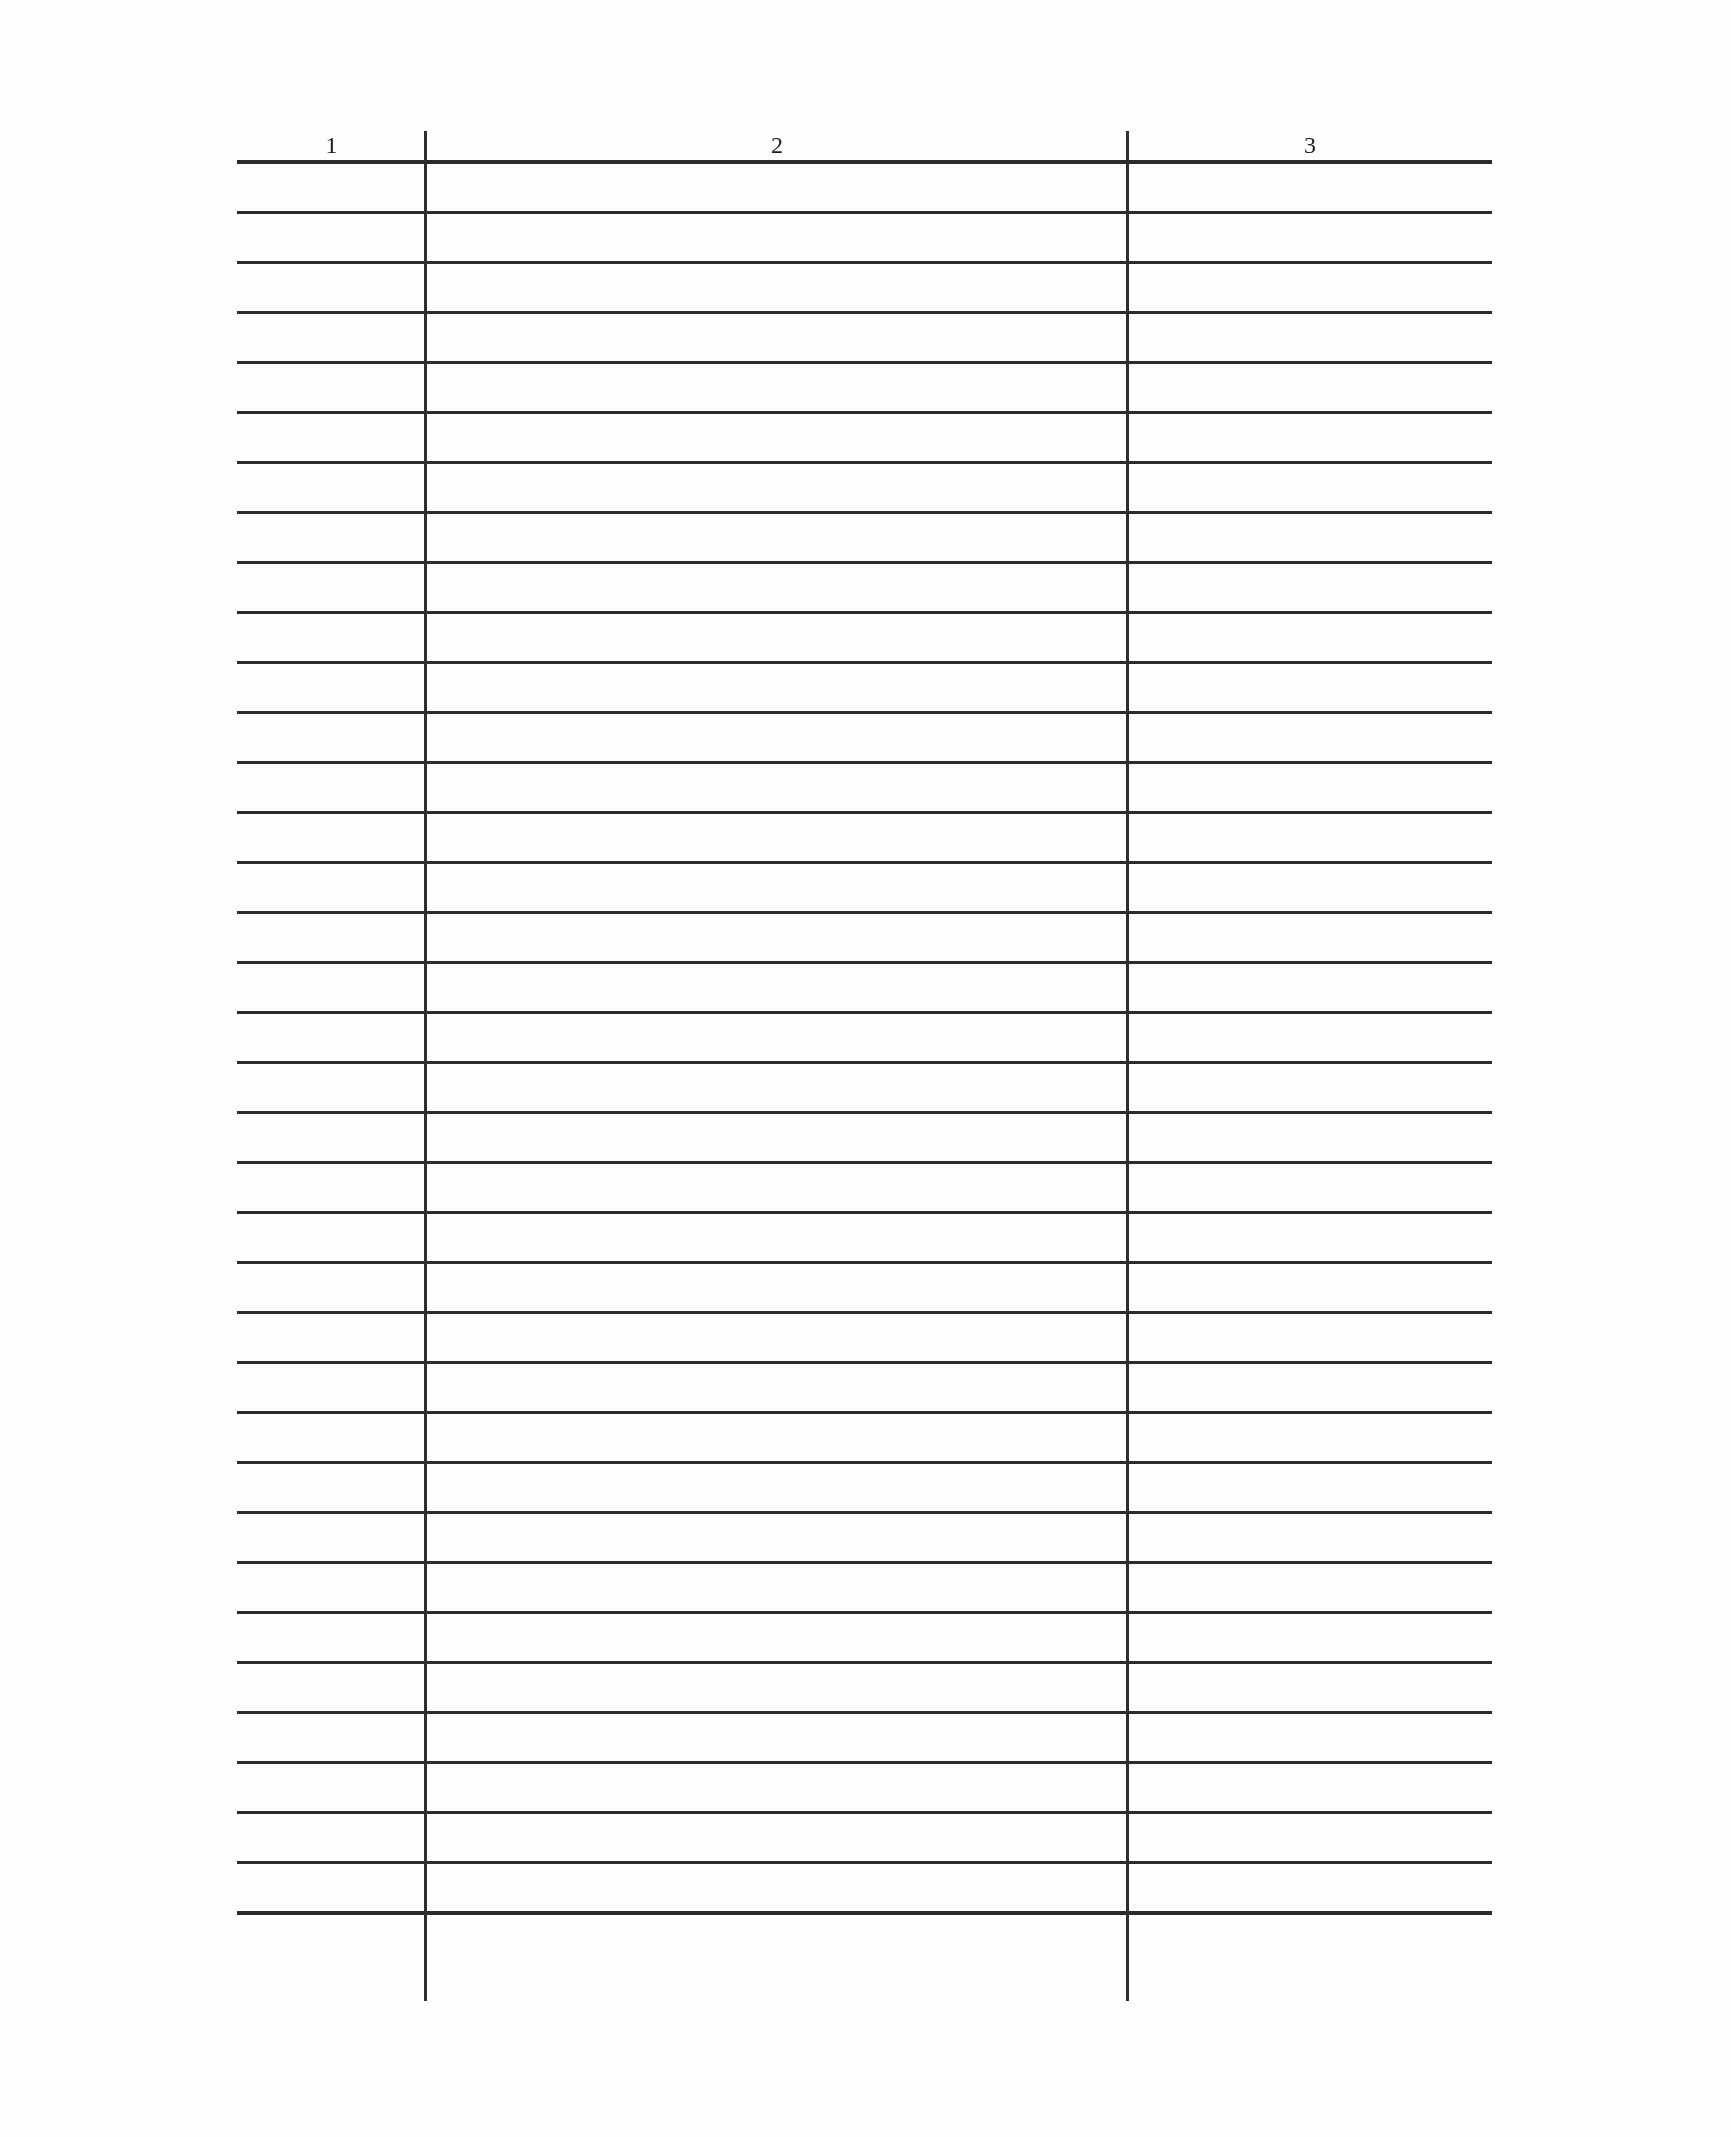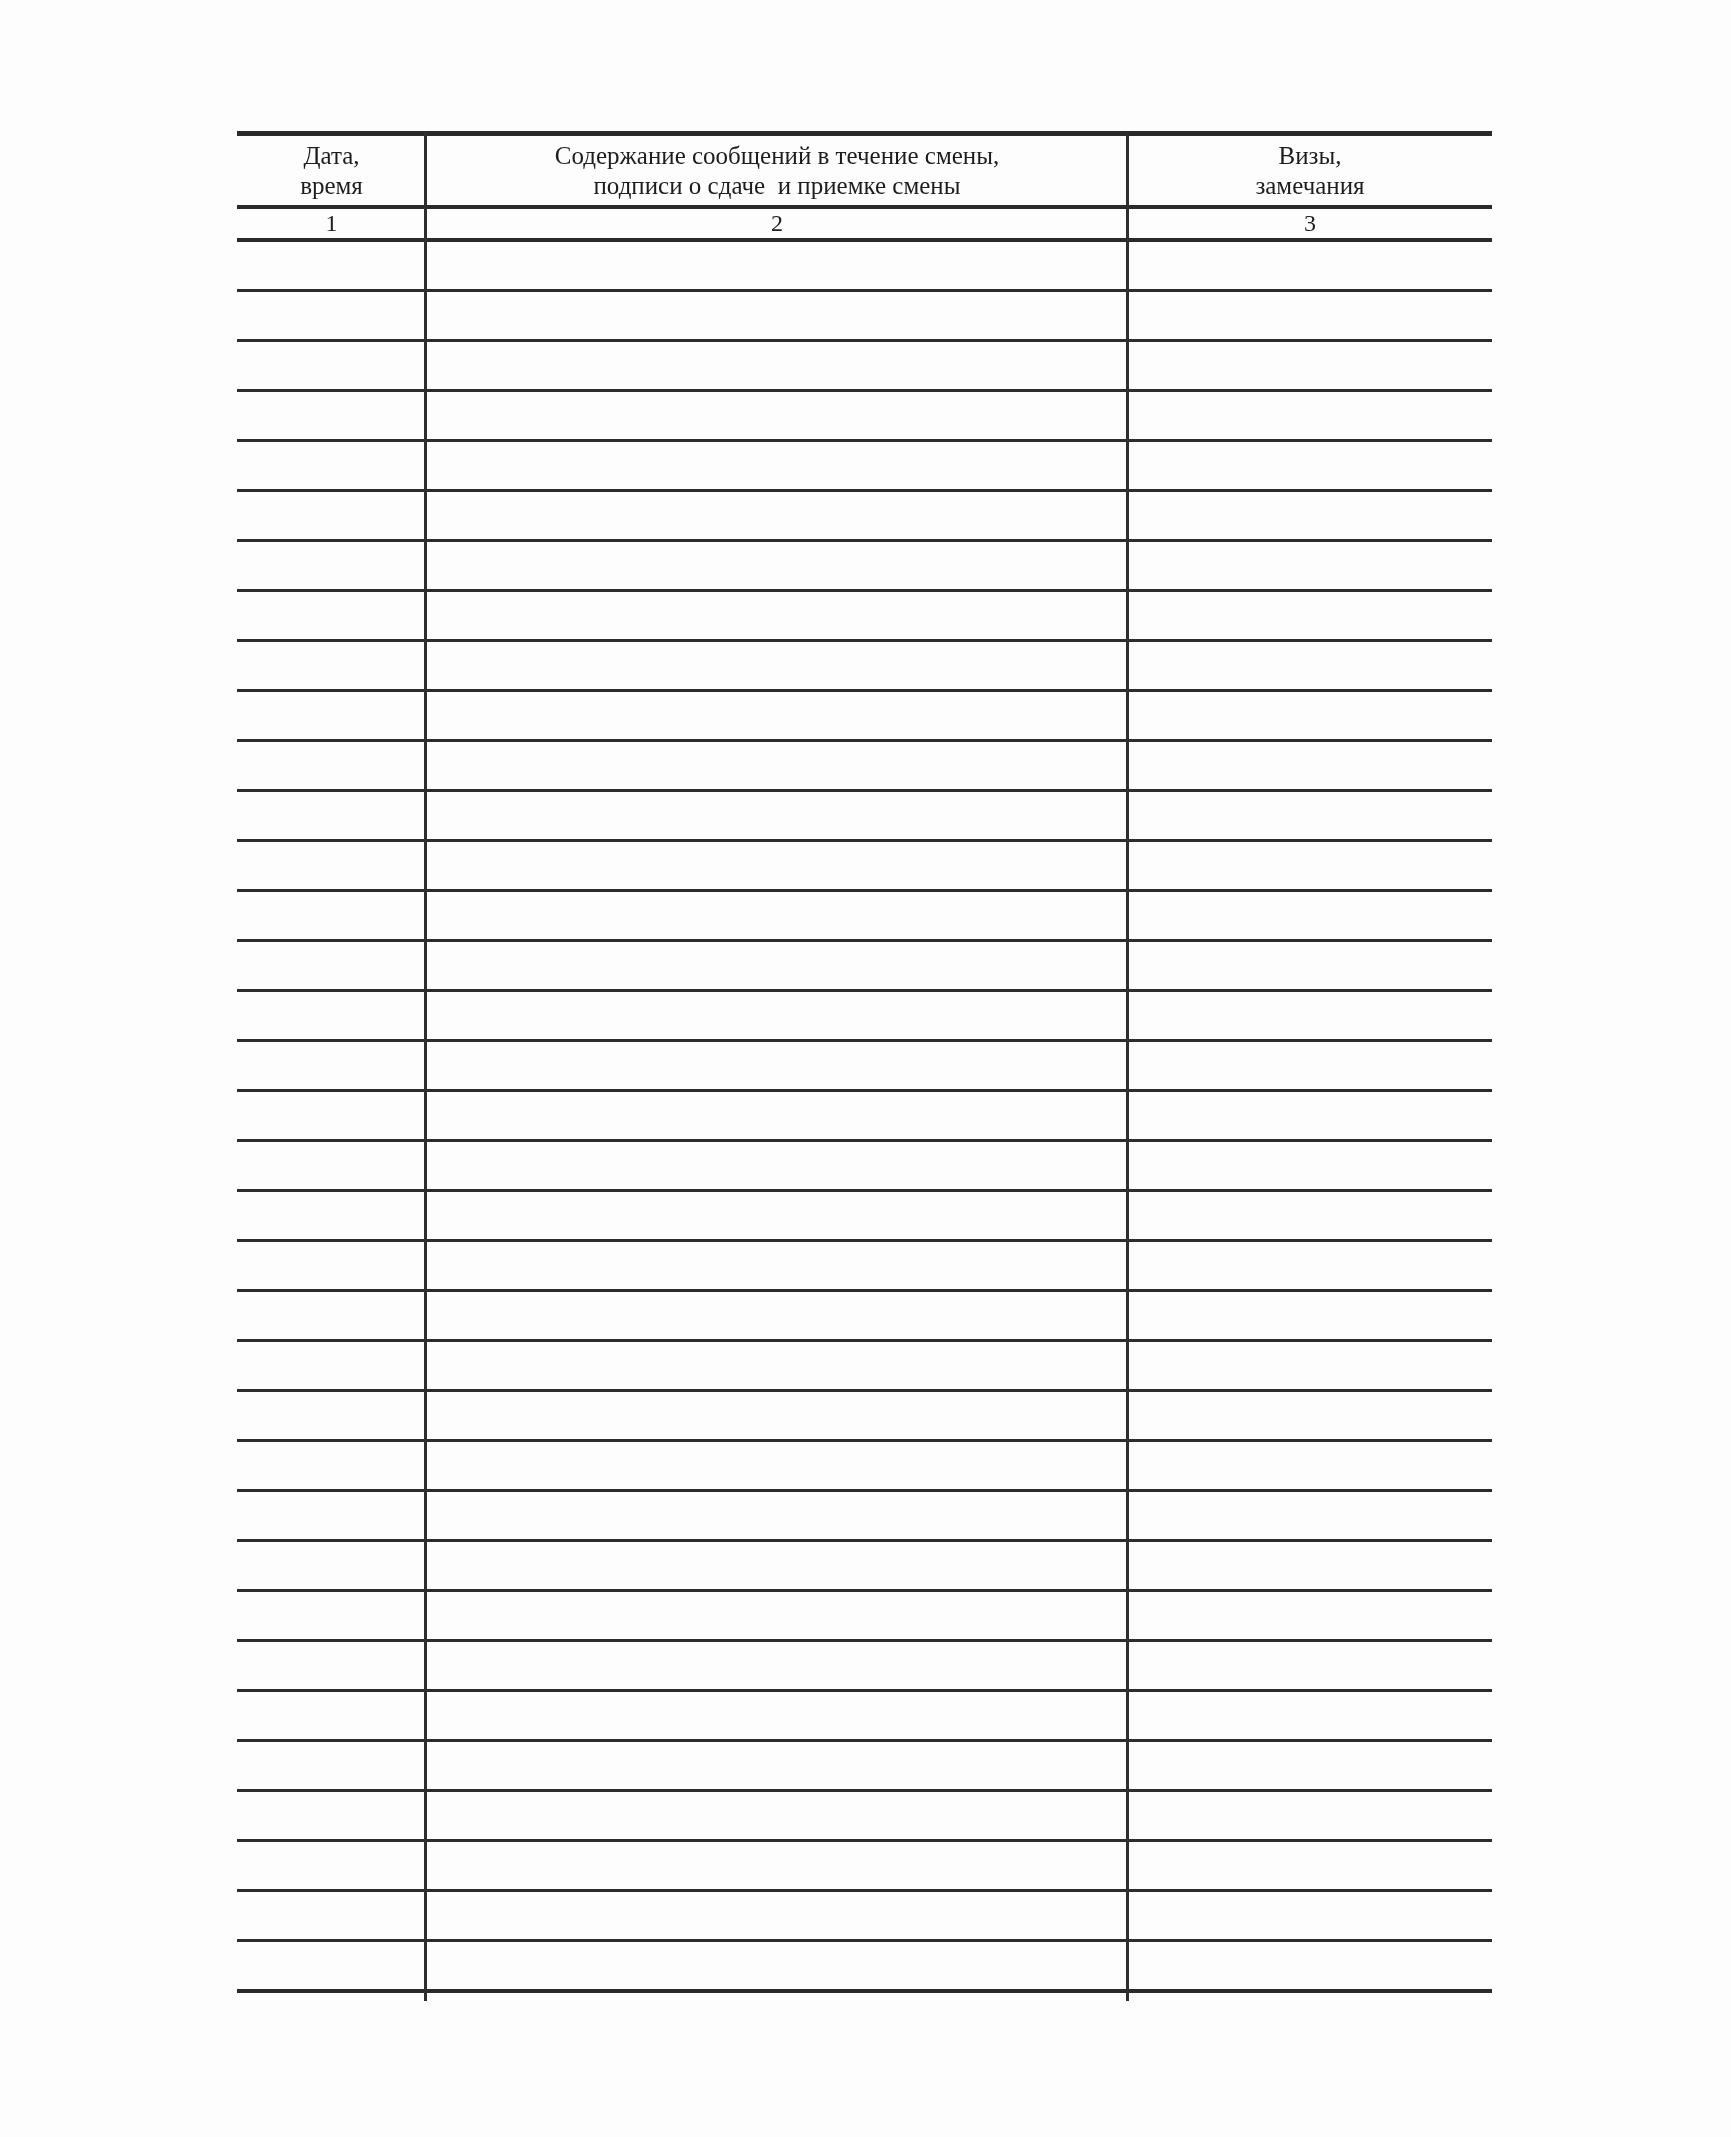--- a/index.html
+++ b/index.html
@@ -76,34 +76,20 @@
   }
   .vline-1 { left: 187px; }
   .vline-2 { left: 889px; }
 </style>
 </head>
 <body>
 
 <div class="page">
   <div class="shift-table">
 
-    <div class="row header-row">
-      <div class="cell header-cell">
-        <span class="hline">Дата,</span>
-        <span class="hline">время</span>
-      </div>
-      <div class="cell header-cell">
-        <span class="hline">Содержание сообщений в течение смены,</span>
-        <span class="hline">подписи о сдаче  и приемке смены</span>
-      </div>
-      <div class="cell header-cell">
-        <span class="hline">Визы,</span>
-        <span class="hline">замечания</span>
-      </div>
-    </div>
 
     <div class="row numbers-row">
       <div class="cell">1</div>
       <div class="cell">2</div>
       <div class="cell">3</div>
     </div>
 
     <div id="data-rows">
         <div class="row data-row">
           <div class="cell"></div>

